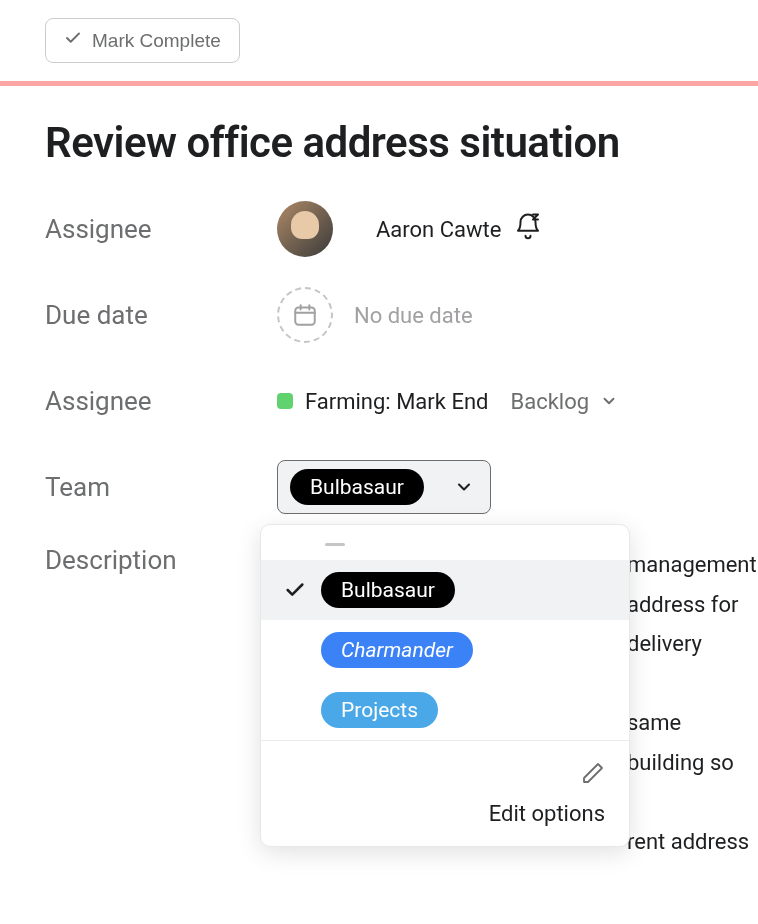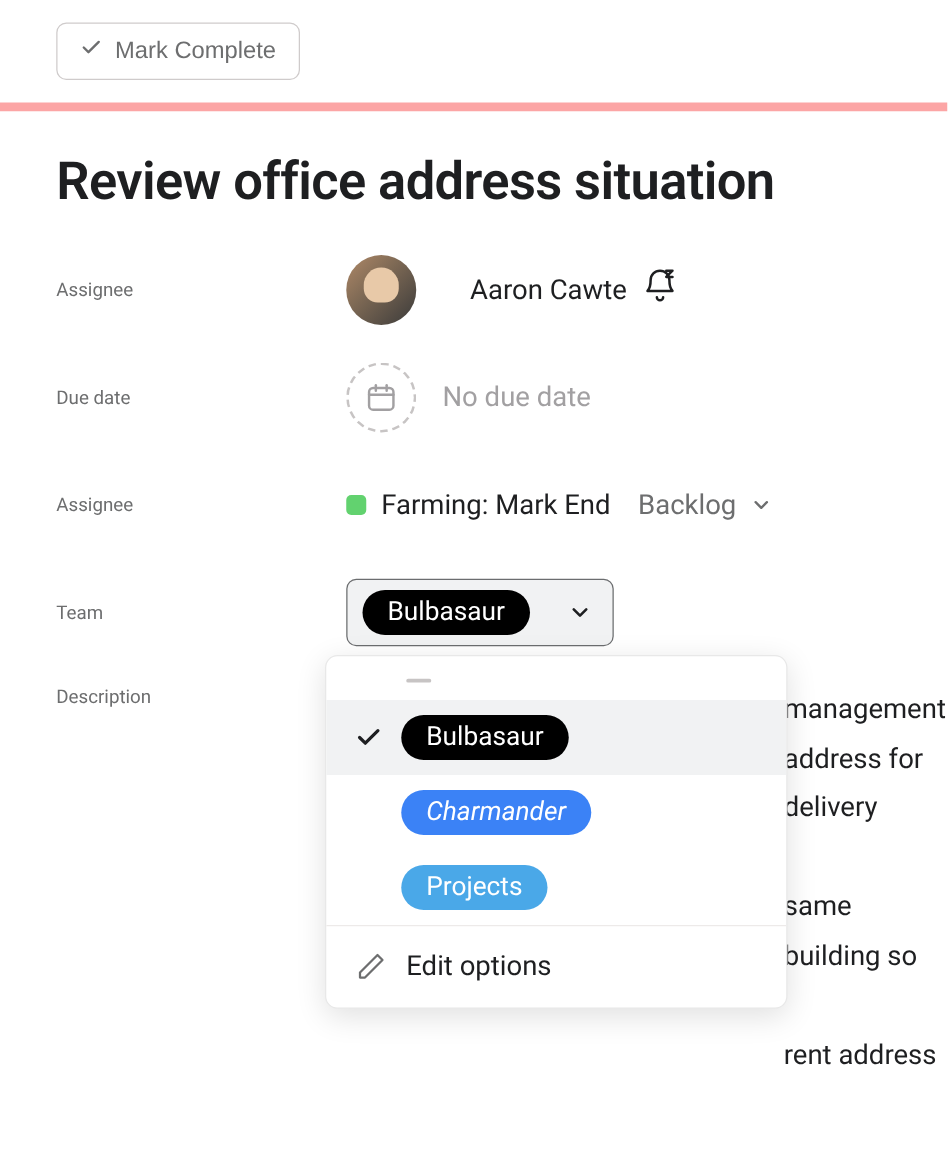--- a/index.html
+++ b/index.html
@@ -10,21 +10,21 @@
   body {
     font-family: -apple-system, BlinkMacSystemFont, "Segoe UI", Roboto, Helvetica, Arial, sans-serif;
     background: #fff;
     width: 758px;
     height: 924px;
     overflow: hidden;
     color: #1e1f21;
   }
   .topbar {
     padding: 18px 0 18px 45px;
-    border-bottom: 7px solid #fca5a5;
+    border-bottom: 5px solid #fca5a5;
   }
   .mark-complete {
     display: inline-flex;
     align-items: center;
     gap: 10px;
     border: 1px solid #cfcbcb;
     background: #fff;
     border-radius: 8px;
     padding: 10px 18px;
     font-size: 19px;
@@ -43,21 +43,21 @@
     letter-spacing: -0.5px;
   }
   .field-row {
     display: flex;
     align-items: center;
     margin-bottom: 30px;
     min-height: 56px;
   }
   .field-label {
     width: 232px;
-    font-size: 15px;
+    font-size: 26px;
     color: #6d6e6f;
     flex-shrink: 0;
   }
   .field-value {
     display: flex;
     align-items: center;
     gap: 12px;
     font-size: 22px;
   }
   .avatar {
@@ -175,26 +175,27 @@
     display: flex;
     justify-content: center;
   }
   .check-slot svg { width: 22px; height: 22px; }
   .dropdown-divider {
     height: 1px;
     background: #edeae9;
   }
   .edit-options {
     display: flex;
-    align-items: flex-start;
+    align-items: flex-end;
     gap: 16px;
     padding: 20px 24px;
     font-size: 22px;
     color: #1e1f21;
     cursor: pointer;
+    flex-direction: column;
   }
   .edit-options svg { width: 24px; height: 24px; }
 </style>
 </head>
 <body>
 
 <div class="topbar">
   <button class="mark-complete">
     <span>
       <svg viewBox="0 0 24 24" fill="none" stroke="#6d6e6f" stroke-width="2.5" stroke-linecap="round" stroke-linejoin="round">

